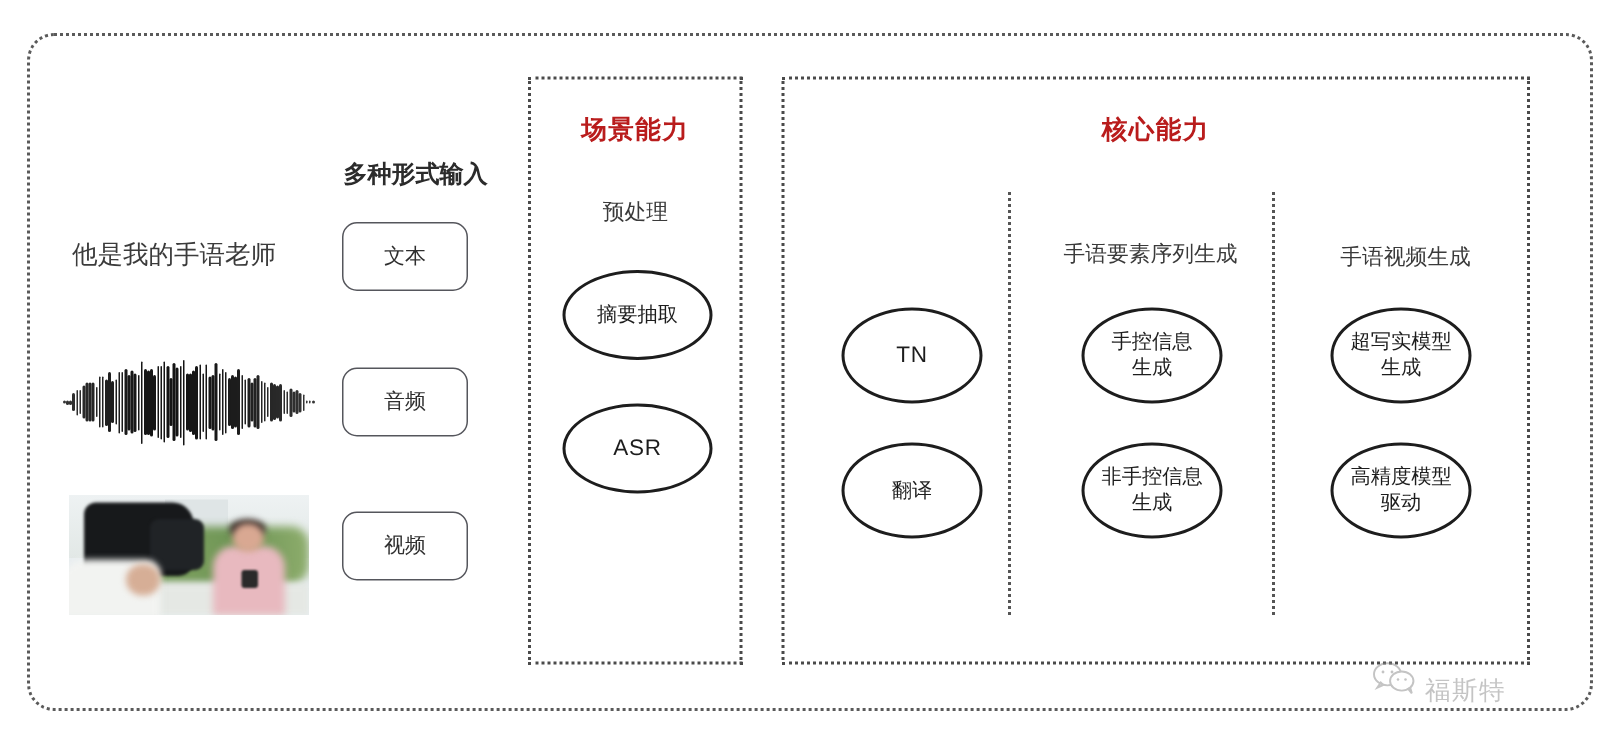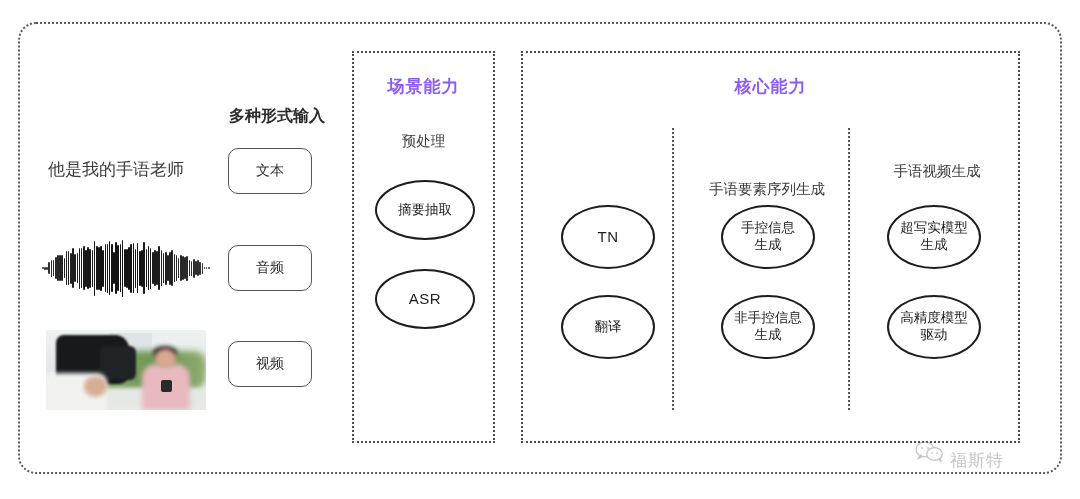--- a/index.html
+++ b/index.html
@@ -38,21 +38,21 @@
   #scenario-panel { left: 352px; top: 51px; width: 143px; height: 392px; }
   #core-panel     { left: 521px; top: 51px; width: 499px; height: 392px; }
 
   .panel-title {
     position: absolute;
     left: 0;
     right: 0;
     text-align: center;
     font-weight: bold;
     font-size: 17px;
-    color: #8b5cf6;
+    color: #b91c1c;
     letter-spacing: 1px;
   }
   #scenario-panel .panel-title { top: 22px; }
   #core-panel .panel-title     { top: 22px; }
 
   .group-label {
     position: absolute;
     text-align: center;
     font-size: 14.5px;
     color: #3a3a3a;
@@ -366,21 +366,21 @@
 <div class="panel" id="core-panel">
   <div class="panel-title">核心能力</div>
 
   <div class="ellipse small-en" style="left:38px; top:152px; width:94px; height:64px;justify-content:center;">
     <span>TN</span>
   </div>
   <div class="ellipse" style="left:38px; top:242px; width:94px; height:64px;">
     <span>翻译</span>
   </div>
 
-  <div class="group-label" style="left:160px; width:168px; top:127px;">手语要素序列生成</div>
+  <div class="group-label" style="left:160px; width:168px; top:107px;">手语要素序列生成</div>
   <div class="ellipse" style="left:198px; top:152px; width:94px; height:64px;">
     <span class="ml">
         <span style="display:block">手控信息</span>
         <span style="display:block">生成</span>
       </span>
   </div>
   <div class="ellipse" style="left:198px; top:242px; width:94px; height:64px;">
     <span class="ml">
         <span style="display:block">非手控信息</span>
         <span style="display:block">生成</span>

